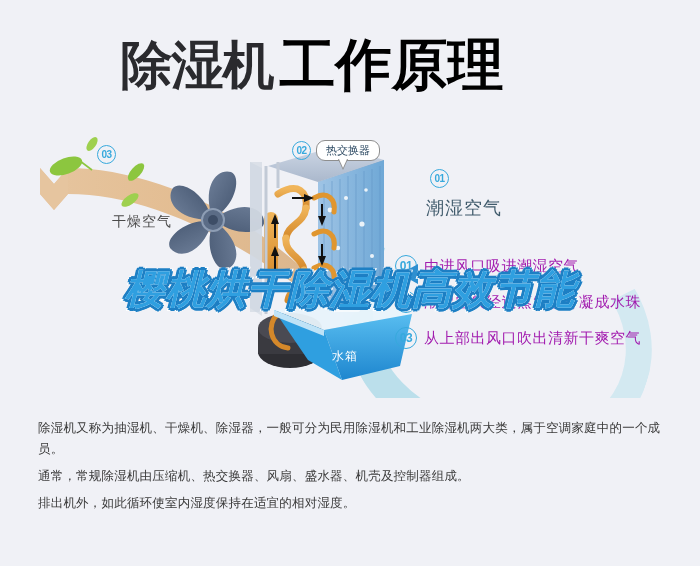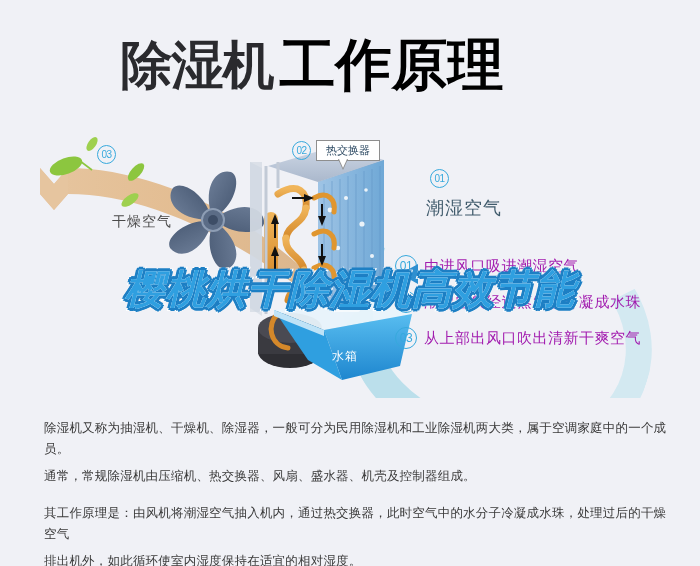--- a/index.html
+++ b/index.html
@@ -128,21 +128,21 @@
   .callout02 {
     position: absolute;
     left: 292px;
     top: 22px;
     display: flex;
     align-items: center;
     gap: 5px;
   }
   .bubble {
     border: 1.4px solid #8e8e8e;
-    border-radius: 0;
+    border-radius: 9px;
     background: #ffffff;
     padding: 2px 9px;
     font-size: 11px;
     color: #2d4a63;
     white-space: nowrap;
   }
   .bubble-tail {
     position: absolute;
     left: 46px;
     top: 19px;
@@ -164,21 +164,21 @@
   
   .num {
     display: inline-flex;
     align-items: center;
     justify-content: center;
     width: 19px; height: 19px;
     border-radius: 50%;
     border: 1.6px solid #37a9dd;
     color: #37a9dd;
     font-size: 10px;
-    font-weight: normal;
+    font-weight: bold;
     letter-spacing: -0.5px;
     box-sizing: border-box;
     flex: 0 0 auto;
     text-align: center;
   }
   .num-lg {
     width: 22px; height: 22px;
     font-size: 12px;
   }
 
@@ -259,21 +259,21 @@
   }
 
   
   .copy {
     position: absolute;
     left: 34px;
     top: 418px;
     width: 636px;
   }
   .copy p {
-    margin: 0 0 6px 10px;
+    margin: 0 0 6px 4px;
     font-size: 12.5px;
     line-height: 21px;
     color: #3a3a3a;
     letter-spacing: .2px;
   }
   .copy .gap { margin-top: 16px; }
 </style>
 </head>
 <body>
 
@@ -469,17 +469,16 @@
 
   </div>
 
   <div class="watermark">
     <span>樱桃烘干除湿机高效节能</span>
   </div>
 
   <div class="copy">
     <p>除湿机又称为抽湿机、干燥机、除湿器，一般可分为民用除湿机和工业除湿机两大类，属于空调家庭中的一个成员。</p>
     <p>通常，常规除湿机由压缩机、热交换器、风扇、盛水器、机壳及控制器组成。</p>
-    <p class="gap">其工作原理是：由风机将潮湿空气抽入机内，通过热交换器，此时空气中的水分子冷凝成水珠，处理过后的干燥空气</p>
     <p>排出机外，如此循环使室内湿度保持在适宜的相对湿度。</p>
   </div>
 
 </div>
 
 </body></html>

